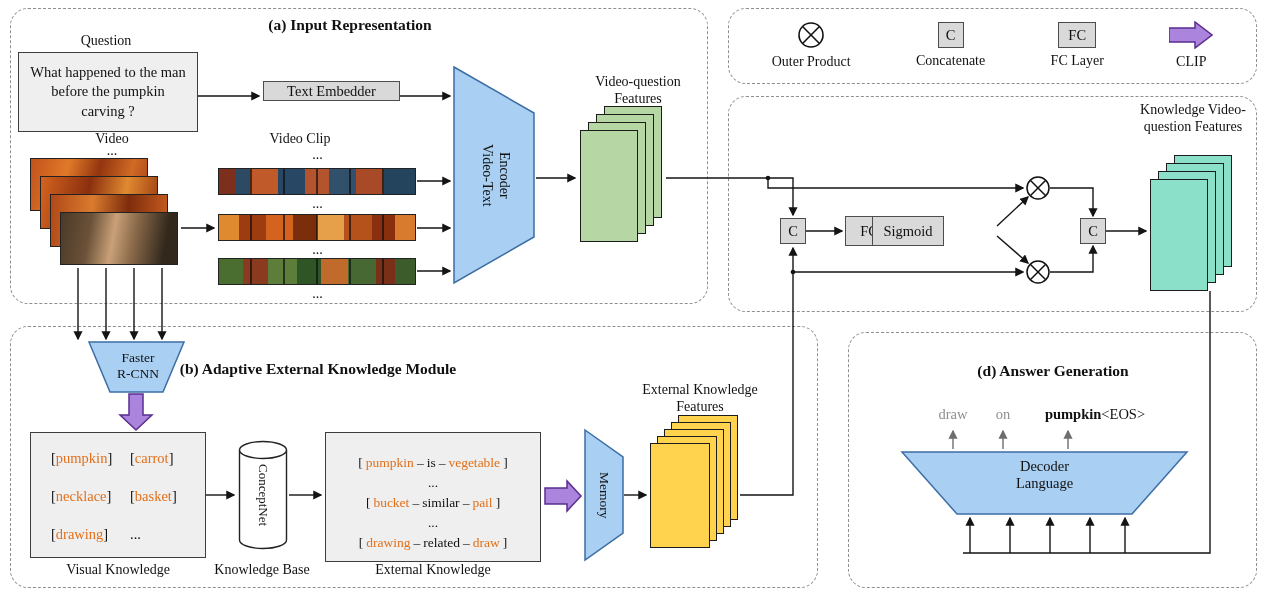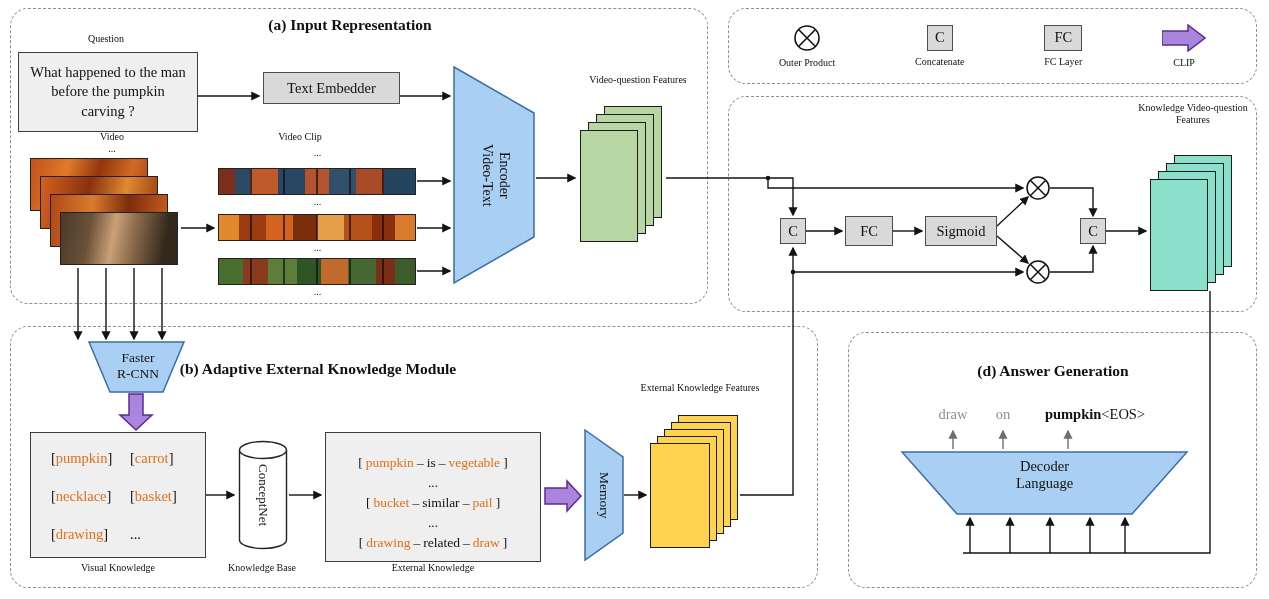--- a/index.html
+++ b/index.html
@@ -1,19 +1,19 @@
 <!DOCTYPE html>
 <html><head>
 <meta charset="utf-8">
 <style>
 *{margin:0;padding:0;box-sizing:border-box}
 body{font-family:"Liberation Serif",serif;color:#111;background:#fff}
 #canvas{position:relative;width:1269px;height:599px;background:#fff;overflow:hidden}
 .panel{position:absolute;border:1.6px dashed #8f8f8f;border-radius:18px}
-.lbl{position:absolute;font-size:10px;text-align:center;line-height:1.18}
+.lbl{position:absolute;font-size:14px;text-align:center;line-height:1.18}
 .title{font-weight:700;font-size:15.5px}
 svg.overlay{position:absolute;left:0;top:0;pointer-events:none}
 .gbox{position:absolute;background:#d9d9d9;border:1.4px solid #4d4d4d;display:flex;align-items:center;justify-content:center;font-size:14.5px}
 .gbox.inline{position:static}
 .wbox{position:absolute;background:#efefef;border:1.4px solid #3d3d3d}
 .sheet{position:absolute;border:1.2px solid #1c1c1c}
 .green .sheet{background:#b6d7a4;width:58px;height:112px}
 .teal .sheet{background:#8be0c9;width:58px;height:112px}
 .yellow .sheet{background:#ffd34d;width:60px;height:105px}
 .vtext{position:absolute;writing-mode:vertical-lr;text-orientation:mixed;text-align:center;font-size:14px;line-height:1.2}
@@ -145,21 +145,21 @@
     <g stroke="#6e6e6e" stroke-width="1.4" fill="none">
       <line x1="953" y1="449" x2="953" y2="431" marker-end="url(#ahg)"></line>
       <line x1="1003" y1="449" x2="1003" y2="431" marker-end="url(#ahg)"></line>
       <line x1="1068" y1="449" x2="1068" y2="431" marker-end="url(#ahg)"></line>
     </g>
   </svg>
 
   <div class="lbl title" style="left:160px;top:16px;width:380px">(a) Input Representation</div>
   <div class="lbl" style="left:56px;top:33px;width:100px">Question</div>
   <div class="wbox qtext" style="left:18px;top:52px;width:180px;height:80px">What happened to the man before the pumpkin carving ?</div>
-  <div class="gbox" style="left:263px;top:72px;width:137px;height:32px">Text Embedder</div>
+  <div class="gbox" style="left:263px;top:81px;width:137px;height:20px">Text Embedder</div>
   <div class="lbl" style="left:62px;top:131px;width:100px">Video</div>
   <div class="lbl" style="left:62px;top:143px;width:100px">...</div>
   <div style="position:absolute;left:30px;top:158px;width:148px;height:107px">
     <div class="frame f0"></div>
     <div class="frame f1"></div>
     <div class="frame f2"></div>
     <div class="frame f3"></div>
   </div>
   <div class="lbl" style="left:235px;top:131px;width:130px">Video Clip</div>
   <div class="lbl" style="left:250px;top:147px;width:135px">...</div>
@@ -176,21 +176,21 @@
   <div class="lbl" style="left:576px;top:74px;width:124px">Video-question Features</div>
   <div class="green" style="position:absolute;left:580px;top:106px;width:82px;height:136px">
     <div class="sheet" style="left:24px;top:0"></div>
     <div class="sheet" style="left:16px;top:8px"></div>
     <div class="sheet" style="left:8px;top:16px"></div>
     <div class="sheet" style="left:0;top:24px"></div>
   </div>
 
   <div class="gbox" style="left:780px;top:218px;width:26px;height:26px">C</div>
   <div class="gbox" style="left:845px;top:216px;width:48px;height:30px">FC</div>
-  <div class="gbox" style="left:925px;top:216px;width:72px;height:30px">Sigmoid</div>
+  <div class="gbox" style="left:872px;top:216px;width:72px;height:30px">Sigmoid</div>
   <div class="gbox" style="left:1080px;top:218px;width:26px;height:26px">C</div>
   <div class="lbl" style="left:1134px;top:102px;width:118px">Knowledge Video-question Features</div>
   <div class="teal" style="position:absolute;left:1150px;top:155px;width:82px;height:136px">
     <div class="sheet" style="left:24px;top:0"></div>
     <div class="sheet" style="left:16px;top:8px"></div>
     <div class="sheet" style="left:8px;top:16px"></div>
     <div class="sheet" style="left:0;top:24px"></div>
   </div>
 
   <div class="lbl title" style="left:128px;top:360px;width:380px">(b) Adaptive External Knowledge Module</div>

